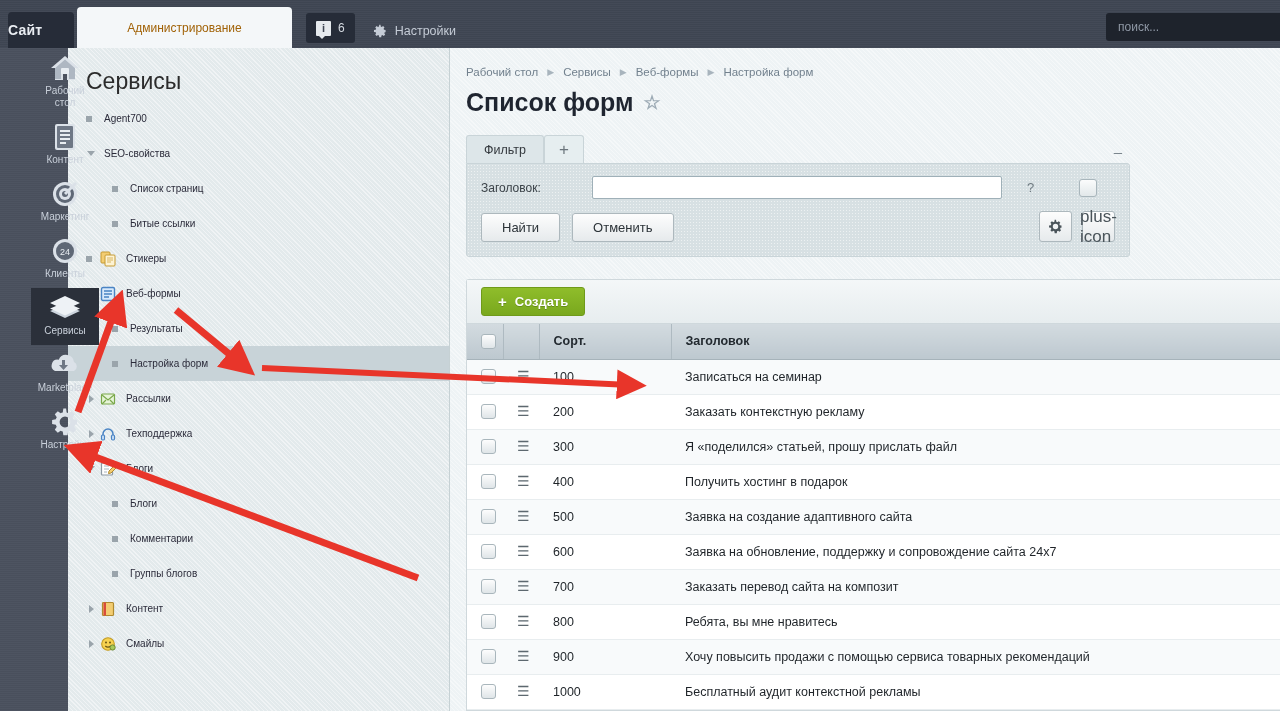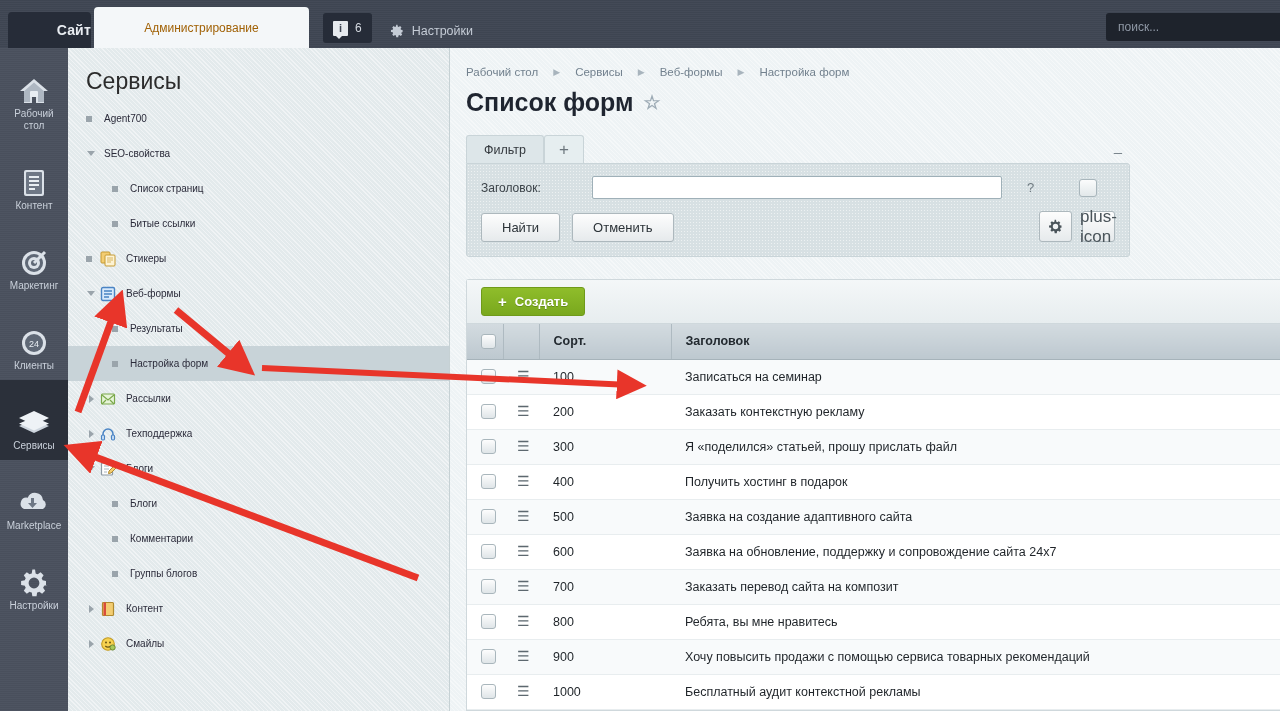--- a/index.html
+++ b/index.html
@@ -14,24 +14,24 @@
 
   
   .topbar {
     position: absolute; top: 0; left: 0; width: 1280px; height: 48px;
     background: #3f4653;
     background-image: repeating-linear-gradient(0deg, rgba(255,255,255,.022) 0 1px, rgba(0,0,0,.02) 1px 2px);
     display: flex; align-items: flex-end;
     z-index: 30;
   }
   .tab-site {
-    margin-left: 8px; width: 83px; height: 36px;
+    margin-left: 8px; width: 66px; height: 36px;
     background: #262c38; border-radius: 4px 4px 0 0;
     color: #e9edf2; font-size: 14px; font-weight: bold;
-    display: flex; align-items: center; justify-content: flex-end;
+    display: flex; align-items: center; justify-content: flex-start;
     letter-spacing: .2px;
   }
   .tab-admin {
     margin-left: 3px; width: 215px; height: 41px;
     background: #f4f7f9; border-radius: 4px 4px 0 0;
     color: #a16207; font-size: 12px;
     display: flex; align-items: center; justify-content: center;
   }
   .badge-box {
     margin-left: 14px; margin-bottom: 5px;
@@ -66,22 +66,22 @@
   .search-box span { color: #8f98a5; font-size: 12px; }
 
   
   .rail {
     position: absolute; top: 48px; left: 0; width: 68px; height: 663px;
     background: #4a515e;
     background-image: repeating-linear-gradient(0deg, rgba(255,255,255,.02) 0 1px, rgba(0,0,0,.02) 1px 2px);
     z-index: 20;
   }
   .rail-item {
-    width: 68px; padding: 26px 0 8px; text-align: center; color: #c9d0da;
-    font-size: 10px; line-height: 12px;
+    width: 68px; padding: 3px 0 8px; text-align: center; color: #c9d0da;
+    font-size: 10px; line-height: 12px; margin-left: 31px;
   }
   .rail-item.active { background: #2b303a; }
   .rail-ico { height: 34px; display: flex; align-items: center; justify-content: center; }
   .rail-ico svg { display: block; }
   .rail-label { padding: 0 3px; }
 
   
   .treepanel {
     position: absolute; top: 48px; left: 68px; width: 382px; height: 663px;
     background: #e3eaec;
@@ -115,21 +115,21 @@
   .tico svg { display:block; }
   .tlabel { margin-left: 4px; }
 
   
   .main {
     position: absolute; top: 48px; left: 450px; width: 830px; height: 663px;
     background: #eef3f5;
     background-image: repeating-linear-gradient(45deg, rgba(255,255,255,.4) 0 1px, rgba(0,0,0,0) 1px 3px);
     overflow: hidden;
   }
-  .crumbs { display: flex; align-items: center; padding: 18px 0 0 16px; font-size: 11.5px; color: #72818e; gap: 15px; }
+  .crumbs { display: flex; align-items: center; padding: 18px 0 0 16px; font-size: 11.5px; color: #72818e; gap: 9px; }
   .crumbs .sep { color: #a8b4bd; font-size: 9px; }
   .crumbs a { color: #72818e; text-decoration: none; }
   .page-title {
     display: flex; align-items: center; gap: 10px;
     font-size: 25px; font-weight: bold; color: #1f2530; padding: 10px 0 0 16px;
   }
   .star { font-size: 19px; color: #9dabb5; }
 
   
   .filterwrap { padding: 18px 0 0 16px; }

